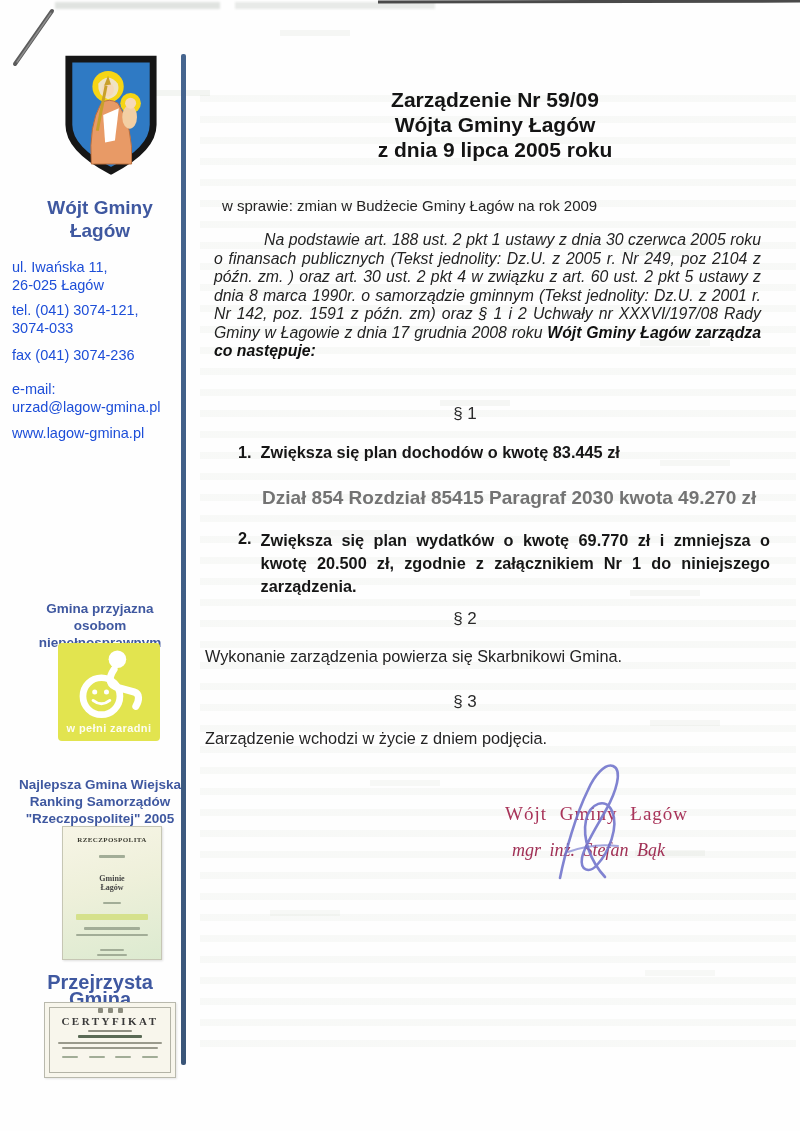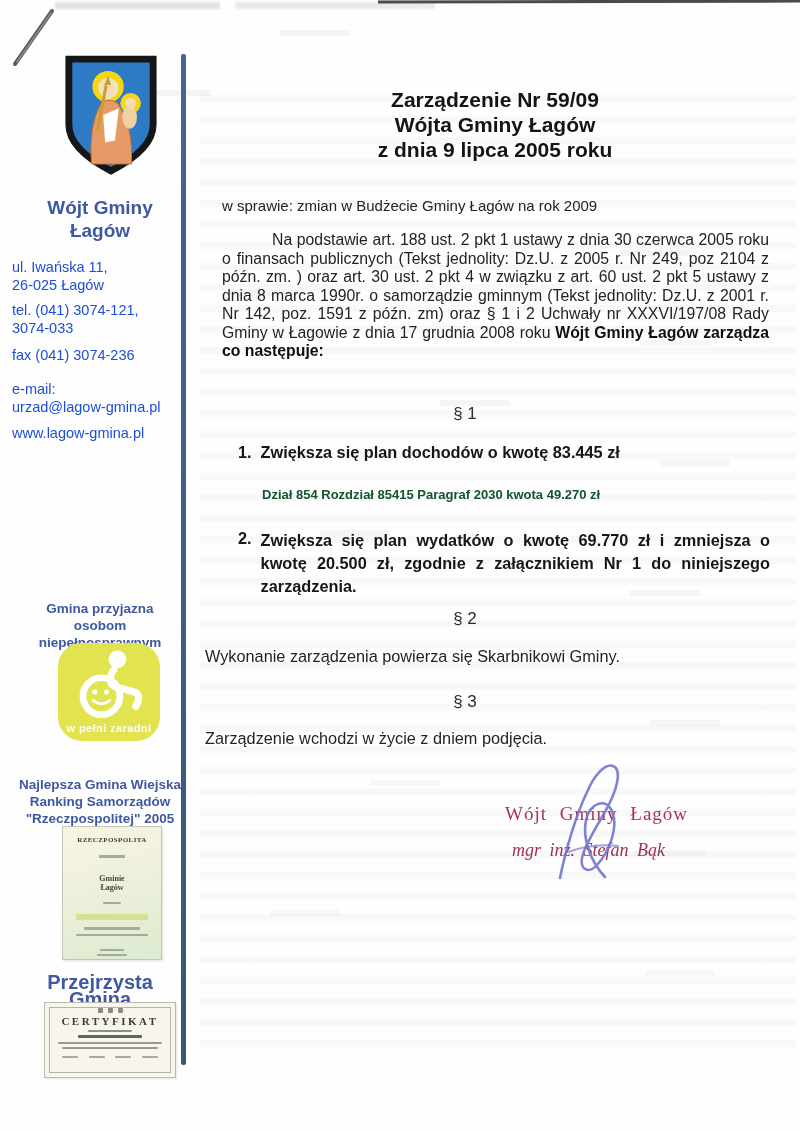--- a/index.html
+++ b/index.html
@@ -23,21 +23,21 @@
   
   .divider { position:absolute; left:181px; top:54px; width:5px; height:1011px;
     background:linear-gradient(180deg,#46658f 0%, #3f5d85 55%, #3a5578 100%); border-radius:2px; }
   .coat-of-arms { position:absolute; left:62px; top:54px; width:98px; height:122px; }
   .office-name { position:absolute; left:18px; top:196px; width:164px; text-align:center;
     color:#3f58a0; font-size:19px; font-weight:bold; line-height:23px; }
   .contact { position:absolute; left:12px; width:176px; text-align:left; color:#1d4ed8; font-size:14.5px; line-height:18px; }
   .c-address { top:258px; } .c-phone { top:301px; } .c-fax { top:346px; } .c-email { top:380px; } .c-www { top:424px; }
   .badge-title { position:absolute; left:14px; width:172px; text-align:center; color:#3f58a0; font-weight:bold; font-size:13.5px; line-height:17px; }
   .bt-disability { top:600px; }
-  .disability-badge { position:absolute; left:58px; top:643px; width:102px; height:98px; background:#e2e44f; border-radius:24px; }
+  .disability-badge { position:absolute; left:58px; top:643px; width:102px; height:98px; background:#e2e44f; border-radius:4px; }
   .disability-badge svg { position:absolute; left:6px; top:2px; }
   .disability-caption { position:absolute; left:0; bottom:7px; width:100%; text-align:center;
     color:rgba(255,255,255,.92); font-weight:bold; font-size:11px; letter-spacing:.4px; }
   .bt-ranking { top:776px; }
   .certificate1 { position:absolute; left:62px; top:826px; width:100px; height:134px;
     background:linear-gradient(165deg,#f7f5e6 0%, #eef0da 45%, #dcead0 100%);
     border:1px solid #c6c6b4; box-shadow:1px 1px 2px rgba(0,0,0,.12); text-align:center; font-family:"Liberation Serif", serif; }
   .cert1-brand { margin-top:9px; font-size:7px; font-weight:bold; letter-spacing:.4px; color:#3c3c32; }
   .cert1-recipient { margin:16px auto 0; width:48px; font-size:8px; line-height:9.5px; color:#454545; font-weight:bold; }
   .bar { margin:0 auto; background:#a2ad97; border-radius:1px; }
@@ -47,28 +47,28 @@
   .cert2-inner { position:absolute; inset:4px; border:1px solid #b3b3a6; }
   .cert2-icons { margin:5px auto 2px; display:flex; justify-content:center; gap:5px; }
   .cert2-icons i { display:block; width:5px; height:5px; background:#8b8b7d; border-radius:1px; }
   .cert2-title { font-size:11px; letter-spacing:2.5px; color:#3a3a3a; font-weight:bold; }
   .bt-transparent { top:974px; font-size:20px; }
 
   
   .doc-title { position:absolute; left:205px; top:87px; width:580px; text-align:center;
     font-weight:bold; font-size:21px; line-height:25px; color:#141414; }
   .doc-subject { position:absolute; left:222px; top:197px; font-size:15px; color:#222; }
-  .legal { position:absolute; left:222px; top:231px; width:547px; text-align:justify;
-    font-size:15.8px; line-height:18.5px; color:#232323; text-indent:50px; }
+  .legal { position:absolute; left:214px; top:231px; width:547px; text-align:justify;
+    font-size:15.8px; line-height:18.5px; color:#232323; text-indent:50px;font-style:italic; }
   .legal b { color:#101010; }
   .sec-heading { position:absolute; left:205px; width:520px; text-align:center; font-size:17px; color:#2a2a2a; }
   .sh1 { top:404px; } .sh2 { top:609px; } .sh3 { top:692px; }
   .list-item { position:absolute; left:238px; display:flex; gap:9px; font-weight:bold; font-size:16.3px; color:#161616; }
   .li1 { top:443px; }
-  .li-detail { position:absolute; left:262px; top:487px; font-weight:bold; font-size:13px; color:#14532d; }
+  .li-detail { position:absolute; left:262px; top:487px; font-weight:bold; font-size:19px; color:#737373; }
   .li2 { top:529px; width:532px; }
   .li2 .li-text { text-align:justify; line-height:23px; }
   .sec-text { position:absolute; left:205px; font-size:16.3px; color:#242424; }
   .st2 { top:647px; } .st3 { top:729px; }
 
   
   .stamp-title { position:absolute; left:505px; top:803px; font-family:"Liberation Serif", serif;
     font-size:19px; color:#a83359; letter-spacing:1px; word-spacing:7px; }
   .stamp-name { position:absolute; left:512px; top:840px; font-family:"Liberation Serif", serif;
     font-style:italic; font-size:18px; color:#a03055; word-spacing:4px; }
@@ -193,21 +193,21 @@
     <span>1.</span>
     <span class="li-text">Zwiększa się plan dochodów o kwotę 83.445 zł</span>
   </div>
   <div class="li-detail">Dział 854 Rozdział 85415 Paragraf 2030 kwota 49.270 zł</div>
   <div class="list-item li2">
     <span>2.</span>
     <span class="li-text">Zwiększa się plan wydatków o kwotę 69.770 zł i zmniejsza o kwotę 20.500 zł, zgodnie z załącznikiem Nr 1 do niniejszego zarządzenia.</span>
   </div>
 
   <div class="sec-heading sh2">§ 2</div>
-  <div class="sec-text st2">Wykonanie zarządzenia powierza się Skarbnikowi Gminy.</div>
+  <div class="sec-text st2">Wykonanie zarządzenia powierza się Skarbnikowi Gmina.</div>
 
   <div class="sec-heading sh3">§ 3</div>
   <div class="sec-text st3">Zarządzenie wchodzi w życie z dniem podjęcia.</div>
 
   <div class="stamp-title">Wójt Gminy Łagów</div>
   <div class="stamp-name">mgr inż. Stefan Bąk</div>
   <svg class="ink-signature" viewBox="0 0 122 132">
     <path d="M28 122 C33 97 44 58 56 34 C62 20 73 7 81 10 C91 14 84 36 74 54 C64 72 52 90 50 102 C48 114 57 118 65 109 C77 96 87 71 80 55 C74 41 58 47 54 64 C50 83 59 106 73 121" fill="none" stroke="#7276cc" stroke-width="2.6" stroke-linecap="round" opacity="0.9"></path>
     <path d="M36 96 C52 90 70 88 86 90" fill="none" stroke="#7276cc" stroke-width="2" stroke-linecap="round" opacity="0.65"></path>
   </svg>

